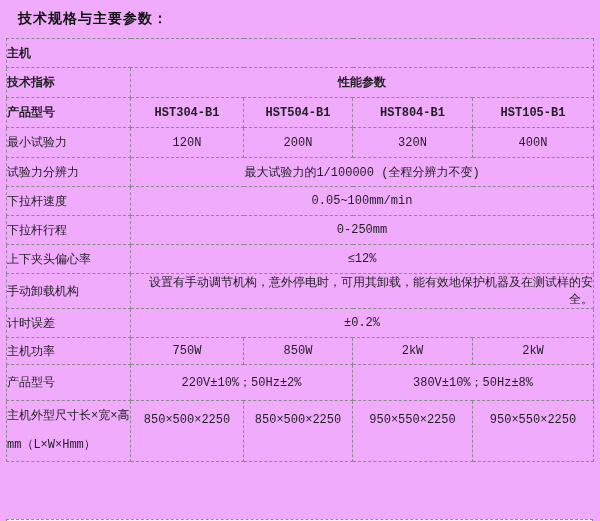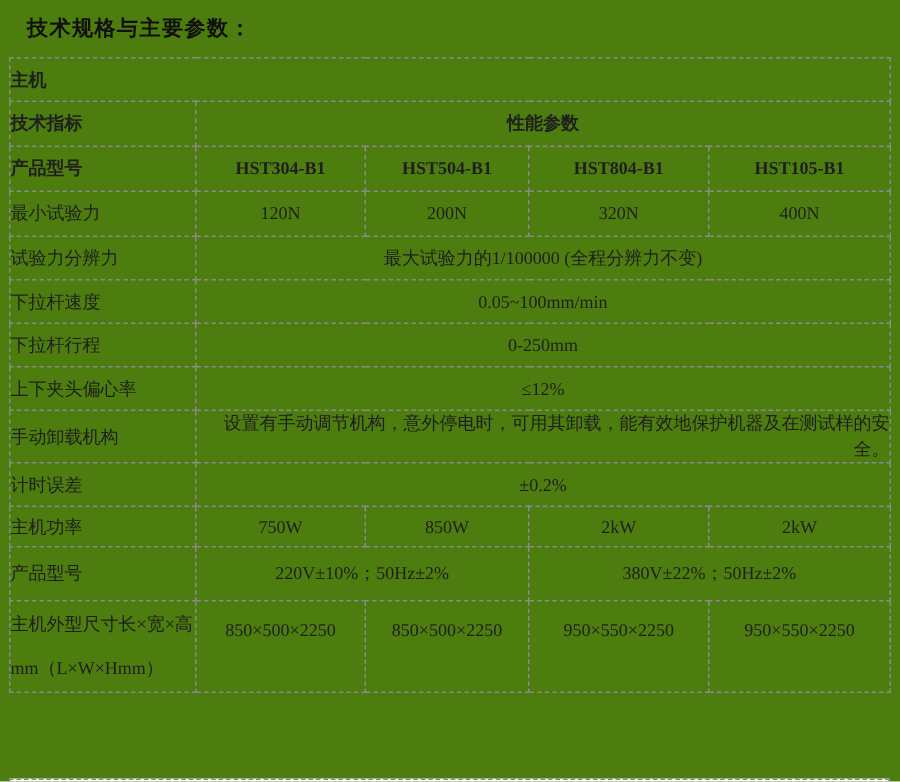--- a/index.html
+++ b/index.html
@@ -1,18 +1,18 @@
 <!DOCTYPE html>
 <html><head>
 <meta charset="utf-8">
 <style>
   html,body{margin:0;padding:0;background:#fff;}
   .screen{
-    position:relative;width:600px;height:521px;overflow:hidden;background:#4d7c0f;
-    font-family:Liberation Serif, serif;color:#1a1a1a;
+    position:relative;width:600px;height:521px;overflow:hidden;background:#f0abfc;
+    font-family:Liberation Mono, monospace;color:#1a1a1a;
   }
   .page-title{
     position:absolute;left:18px;top:10px;font-size:14px;font-weight:bold;
     letter-spacing:1px;color:#111;
   }
   table.spec{
     position:absolute;left:6px;top:38px;width:587px;
     border-collapse:collapse;table-layout:fixed;
   }
   table.spec td{
@@ -95,21 +95,21 @@
       <tr style="height:27px">
         <td class="lbl">主机功率</td>
         <td class="val">750W</td>
         <td class="val">850W</td>
         <td class="val">2kW</td>
         <td class="val">2kW</td>
       </tr>
       <tr style="height:36px">
         <td class="lbl">产品型号</td>
         <td class="val" colspan="2">220V±10%；50Hz±2%</td>
-        <td class="val" colspan="2">380V±22%；50Hz±2%</td>
+        <td class="val" colspan="2">380V±10%；50Hz±8%</td>
       </tr>
       <tr style="height:61px">
         <td class="lbl tall-lbl">主机外型尺寸长×宽×高mm（L×W×Hmm）</td>
         <td class="val" style="vertical-align:top;padding-top:12px;">850×500×2250</td>
         <td class="val" style="vertical-align:top;padding-top:12px;">850×500×2250</td>
         <td class="val" style="vertical-align:top;padding-top:12px;">950×550×2250</td>
         <td class="val" style="vertical-align:top;padding-top:12px;">950×550×2250</td>
       </tr>
     </tbody>
   </table>

